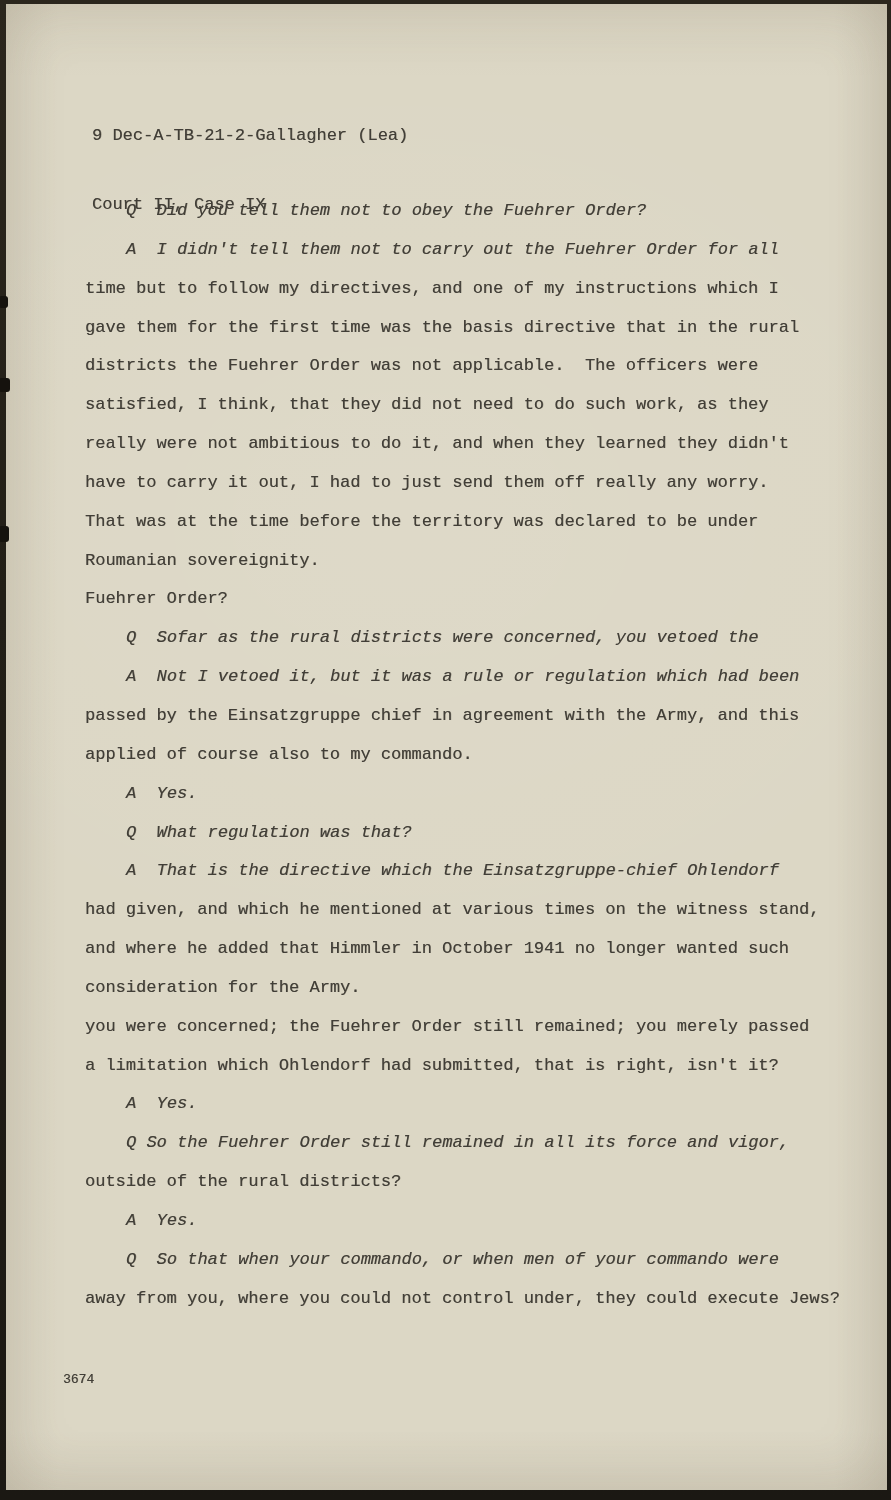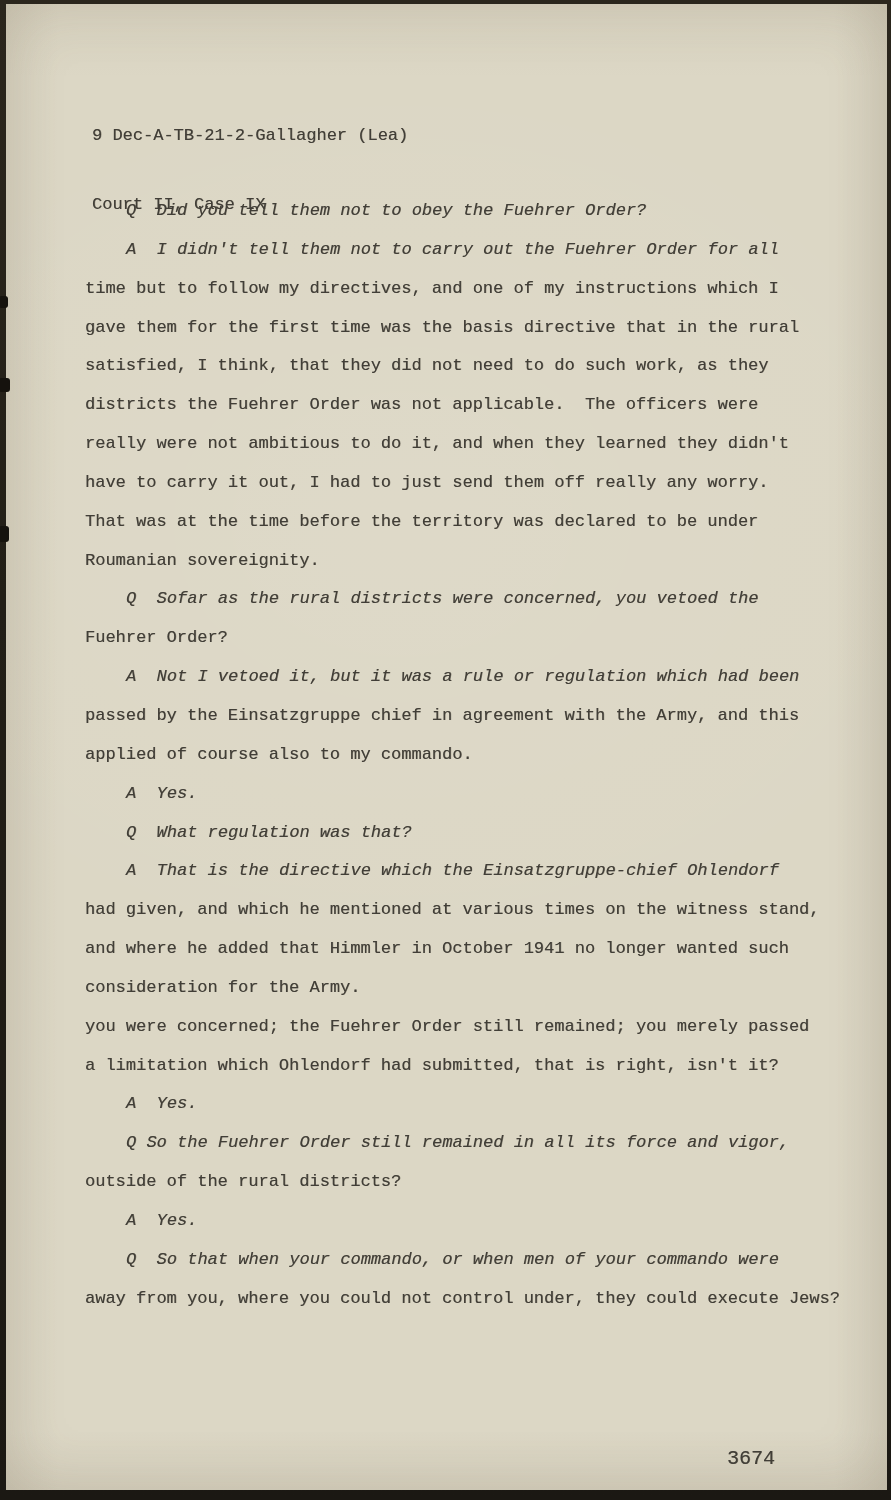--- a/index.html
+++ b/index.html
@@ -63,53 +63,53 @@
     line-height: 38.85px;
     white-space: pre;
   }
   .tline.indent {
     padding-left: 41px;
     font-style: italic;
   }
   .page-number {
     position: absolute;
     left: 79px;
-    top: 1444px;
+    top: 1365px;
     width: 712px;
-    text-align: right;
+    text-align: left;
     transform: translateX(-22px);
     color: var(--ink, #413e37);
-    font-size: 20px;
+    font-size: 13px;
     line-height: 22px;
     white-space: pre;
     text-shadow: 0.4px 0.4px 0.6px rgba(70,64,52,0.55);
   }
 </style>
 </head>
 <body>
 
 <div class="scan">
   <div class="paper">
     <div class="doc-header">
       <div>9 Dec-A-TB-21-2-Gallagher (Lea)</div>
       <div>Court II, Case IX</div>
     </div>
     <div class="transcript" id="transcript-body">
         <div class="tline indent">Q  Did you tell them not to obey the Fuehrer Order?</div>
         <div class="tline indent">A  I didn't tell them not to carry out the Fuehrer Order for all</div>
         <div class="tline">time but to follow my directives, and one of my instructions which I</div>
         <div class="tline">gave them for the first time was the basis directive that in the rural</div>
+        <div class="tline">districts the Fuehrer Order was not applicable.  The officers were</div>
         <div class="tline">satisfied, I think, that they did not need to do such work, as they</div>
-        <div class="tline">districts the Fuehrer Order was not applicable.  The officers were</div>
         <div class="tline">really were not ambitious to do it, and when they learned they didn't</div>
         <div class="tline">have to carry it out, I had to just send them off really any worry.</div>
         <div class="tline">That was at the time before the territory was declared to be under</div>
         <div class="tline">Roumanian sovereignity.</div>
+        <div class="tline">Fuehrer Order?</div>
         <div class="tline indent">Q  Sofar as the rural districts were concerned, you vetoed the</div>
-        <div class="tline">Fuehrer Order?</div>
         <div class="tline indent">A  Not I vetoed it, but it was a rule or regulation which had been</div>
         <div class="tline">passed by the Einsatzgruppe chief in agreement with the Army, and this</div>
         <div class="tline">applied of course also to my commando.</div>
         <div class="tline indent">A  Yes.</div>
         <div class="tline indent">Q  What regulation was that?</div>
         <div class="tline indent">A  That is the directive which the Einsatzgruppe-chief Ohlendorf</div>
         <div class="tline">had given, and which he mentioned at various times on the witness stand,</div>
         <div class="tline">and where he added that Himmler in October 1941 no longer wanted such</div>
         <div class="tline">consideration for the Army.</div>
         <div class="tline">you were concerned; the Fuehrer Order still remained; you merely passed</div>

